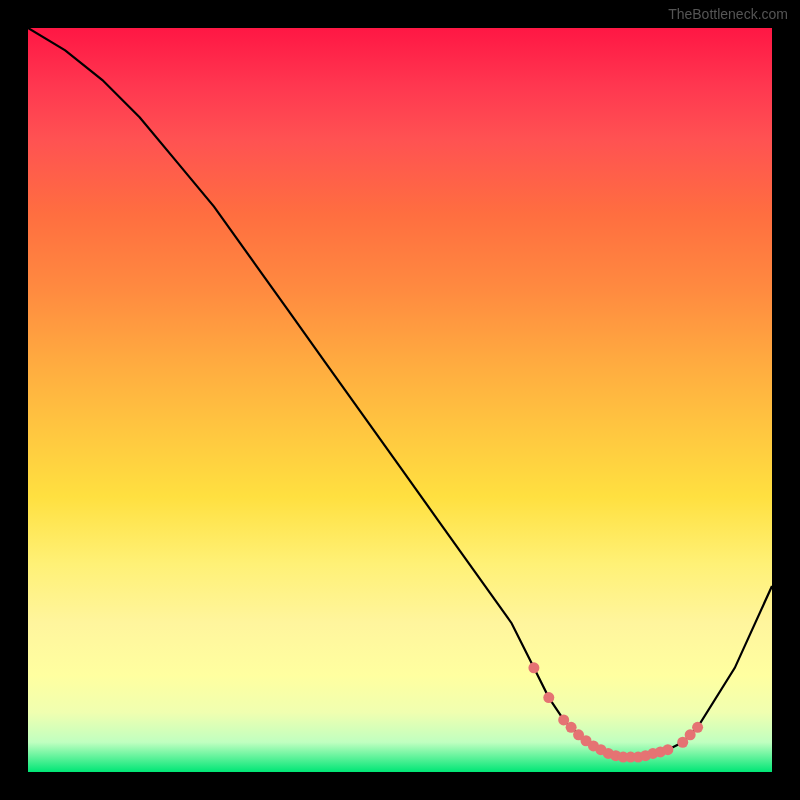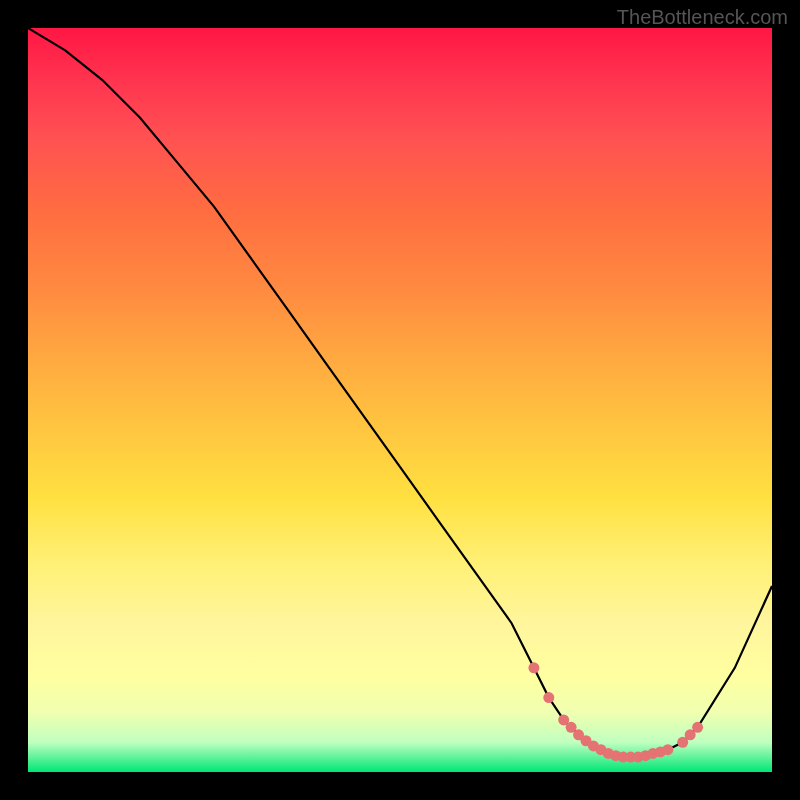--- a/index.html
+++ b/index.html
@@ -8,21 +8,21 @@
     height: 800px;
     background: #000;
     position: relative;
     font-family: Arial, sans-serif;
   }
   .watermark {
     position: absolute;
     top: 6px;
     right: 12px;
     color: #555;
-    font-size: 20px;
+    font-size: 14px;
     font-weight: 500;
     z-index: 10;
   }
   .plot-area {
     position: absolute;
     top: 28px;
     left: 28px;
     width: 744px;
     height: 744px;
     overflow: hidden;

